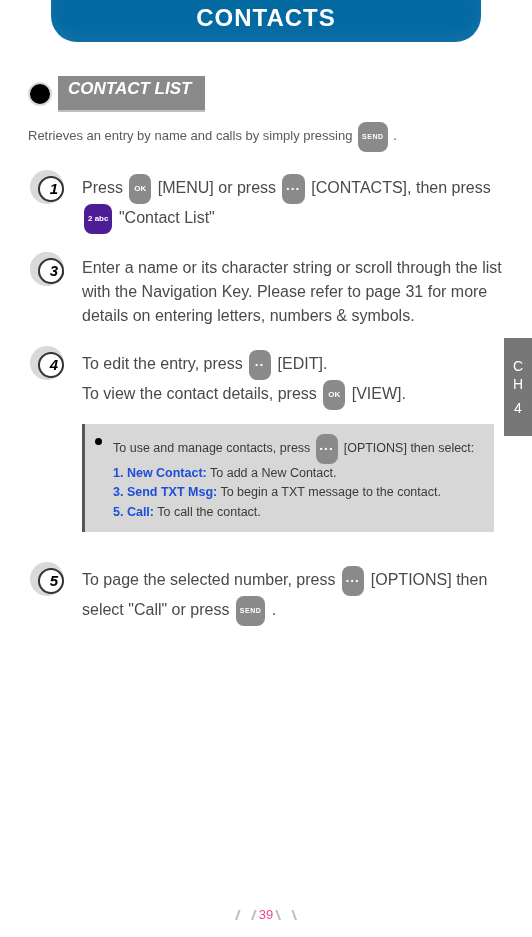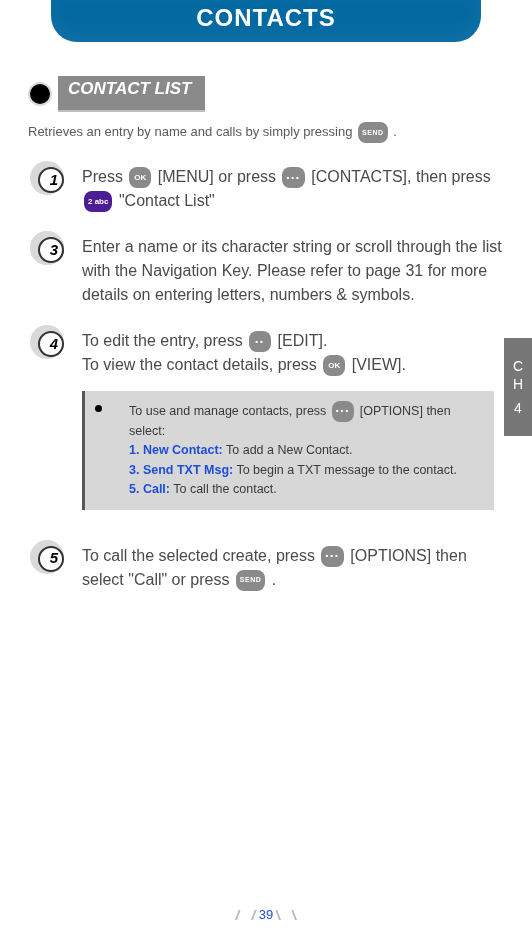--- a/index.html
+++ b/index.html
@@ -59,34 +59,34 @@
   .step-num span.circle {
     position:relative; width:26px; height:26px; border-radius:50%;
     background:#fff; border:2px solid #333;
     display:flex; align-items:center; justify-content:flex-end;
     padding-right:4px;
   }
   .step-num span.circle b { font-size:15px; font-style:italic; font-weight:bold; color:#000; }
 
   .key {
     display:inline-flex; vertical-align:middle; align-items:center; justify-content:center;
-    min-width:22px; height:21px; border-radius:8px; font-size:8px; color:#fff;
+    min-width:22px; height:30px; border-radius:8px; font-size:8px; color:#fff;
     background:#8a8a8a; padding:0 4px; margin:0 2px; font-weight:bold;
   }
   .key.ok { background:#8a8a8a; }
   .key.abc { background:#4c1d95; }
   .key.dots { background:#8a8a8a; letter-spacing:2px; }
   .key.send { background:#8a8a8a; font-size:7px; letter-spacing:0.5px; }
 
   
   .options-box {
     margin: 14px 10px 0 54px;
     background:#d7d7d7;
     border-left:3px solid #565656;
-    padding:10px 12px 10px 44px;
+    padding:10px 12px 10px 28px;
     font-size:12.5px;
     color:#3a3a3a;
     line-height:1.55;
     position:relative;
   }
   .options-box .bullet {
     position:absolute; left:10px; top:14px;
     width:7px; height:7px; border-radius:50%; background:#000;
   }
   .options-box b { font-weight:bold; color:#1d4ed8; }
@@ -98,21 +98,21 @@
     display:flex; flex-direction:column; align-items:center; justify-content:center;
     color:#fff; font-size:14px; line-height:1.3;
   }
 
   
   .pgnum-wrap {
     position:absolute; bottom:14px; left:0; width:532px; text-align:center;
   }
   .pgnum {
     display:inline-block; position:relative;
-    font-size:13px; color:#1d4ed8; padding:0 24px;
+    font-size:13px; color:#ec4899; padding:0 24px;
   }
   .pgnum::before, .pgnum::after {
     content:""; position:absolute; top:50%; width:14px; height:10px;
     border-left:2px solid #bbb; border-right:2px solid #bbb;
     transform:skewX(-20deg) translateY(-50%);
   }
   .pgnum::before { left:0; }
   .pgnum::after  { right:0; transform:skewX(20deg) translateY(-50%); }
 
   .inline-key-line { display:inline; }
@@ -196,21 +196,21 @@
     <div><b>3. Send TXT Msg:</b><span> To begin a TXT message to the contact.</span></div>
     <div><b>5. Call:</b><span> To call the contact.</span></div>
   </div>
 
   <div class="step" style="margin-top:34px">
     <div class="step-num">
       <span class="circle">
           <b>5</b>
         </span>
     </div>
-    <span>To call the selected create, press </span>
+    <span>To page the selected number, press </span>
     <span class="key dots">•••</span>
     <span> [OPTIONS] then select "Call" or press </span>
     <span class="key send">SEND</span>
     <span> .</span>
   </div>
 
   <div class="side-tab">
     <span>C</span>
     <span>H</span>
     <span style="margin-top:6px">4</span>

